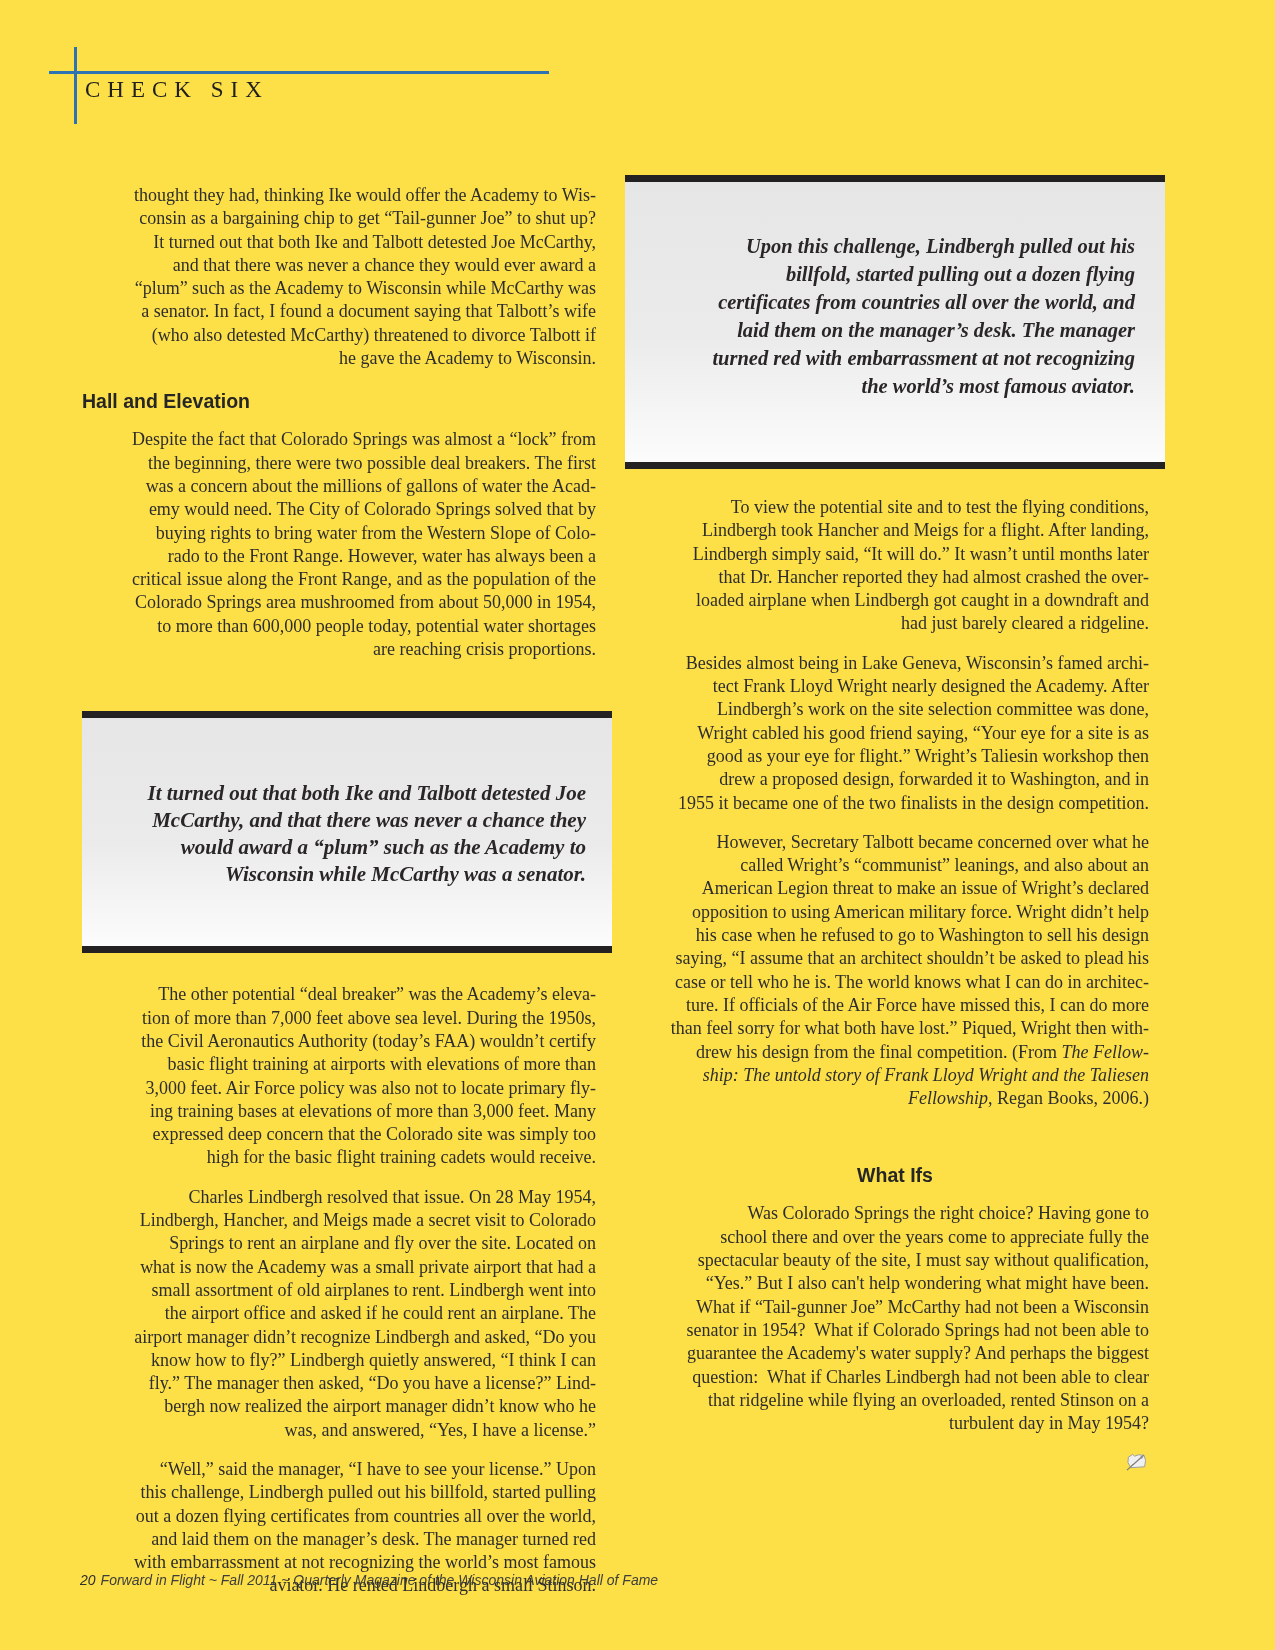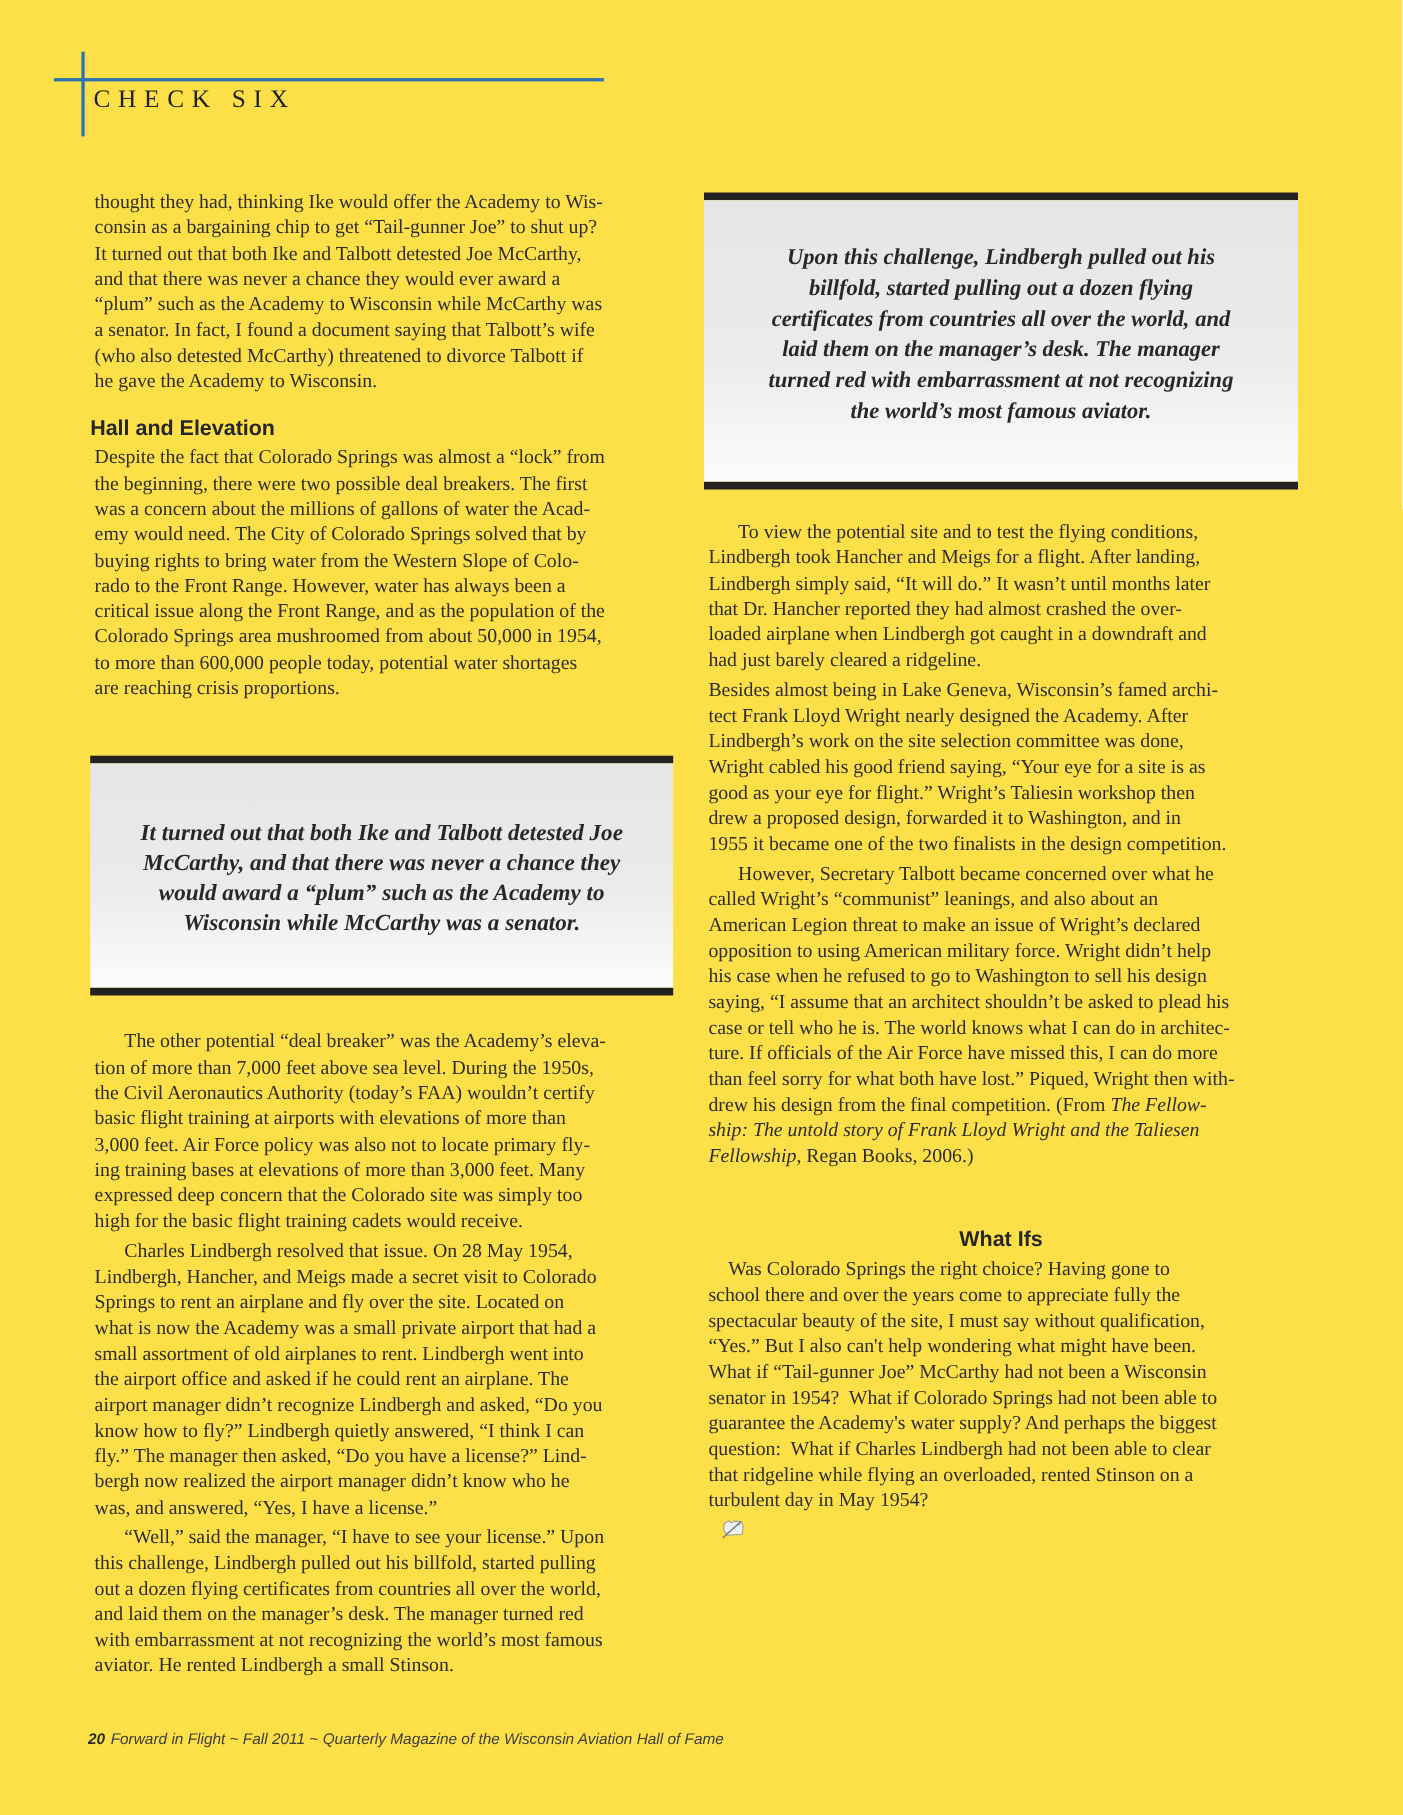--- a/index.html
+++ b/index.html
@@ -17,23 +17,23 @@
   .rule-h { position:absolute; left:49px; top:71px; width:500px; height:3px; background:#2d73b4; }
   .page-title {
     position:absolute; left:85px; top:77px; margin:0;
     font-family:"Liberation Serif", serif;
     font-size:23px; font-weight:400; letter-spacing:7px;
     color:#1f1f1f;
   }
 
   
   .col { position:absolute; font-size:18px; line-height:23.3px; color:#2e2d2d; }
-  .col p { margin:4px; white-space:pre-line; }
+  .col p { margin:16px; white-space:pre-line;text-align:right; }
   .col-left  { left:82px;  top:168px; width:530px; }
-  .col-right { left:640px; top:175px; width:540px; }
+  .col-right { left:625px; top:175px; width:540px; }
 
   .sec-head {
     font-family:"Liberation Sans", sans-serif;
     font-weight:700; font-size:19.5px; line-height:22px;
     color:#262626; margin:0;
   }
   .h-water   { margin:20px 0 3px; }
   .h-usafa   { margin:34px 0 3px; }
   .h-whatifs { margin:54px 0 4px;text-align:center; }
 
@@ -62,21 +62,21 @@
 
   
   .end-mark { display:inline-block; vertical-align:-4px; margin-left:10px; }
 
   
   .footer {
     position:absolute; left:80px; top:1572px; width:1100px;
     font-family:"Liberation Sans", sans-serif;
     font-style:italic; font-size:14px; color:#3d3d3d;
   }
-  .pgnum { font-weight:700; color:#2e2e2e; margin-right:5px; }
+  .pgnum { font-weight:400; color:#2e2e2e; margin-right:5px; }
 </style>
 </head>
 <body>
 
 <div class="page">
 
   <div class="rule-v"></div>
   <div class="rule-h"></div>
   <h1 class="page-title">CHECK SIX</h1>
 

